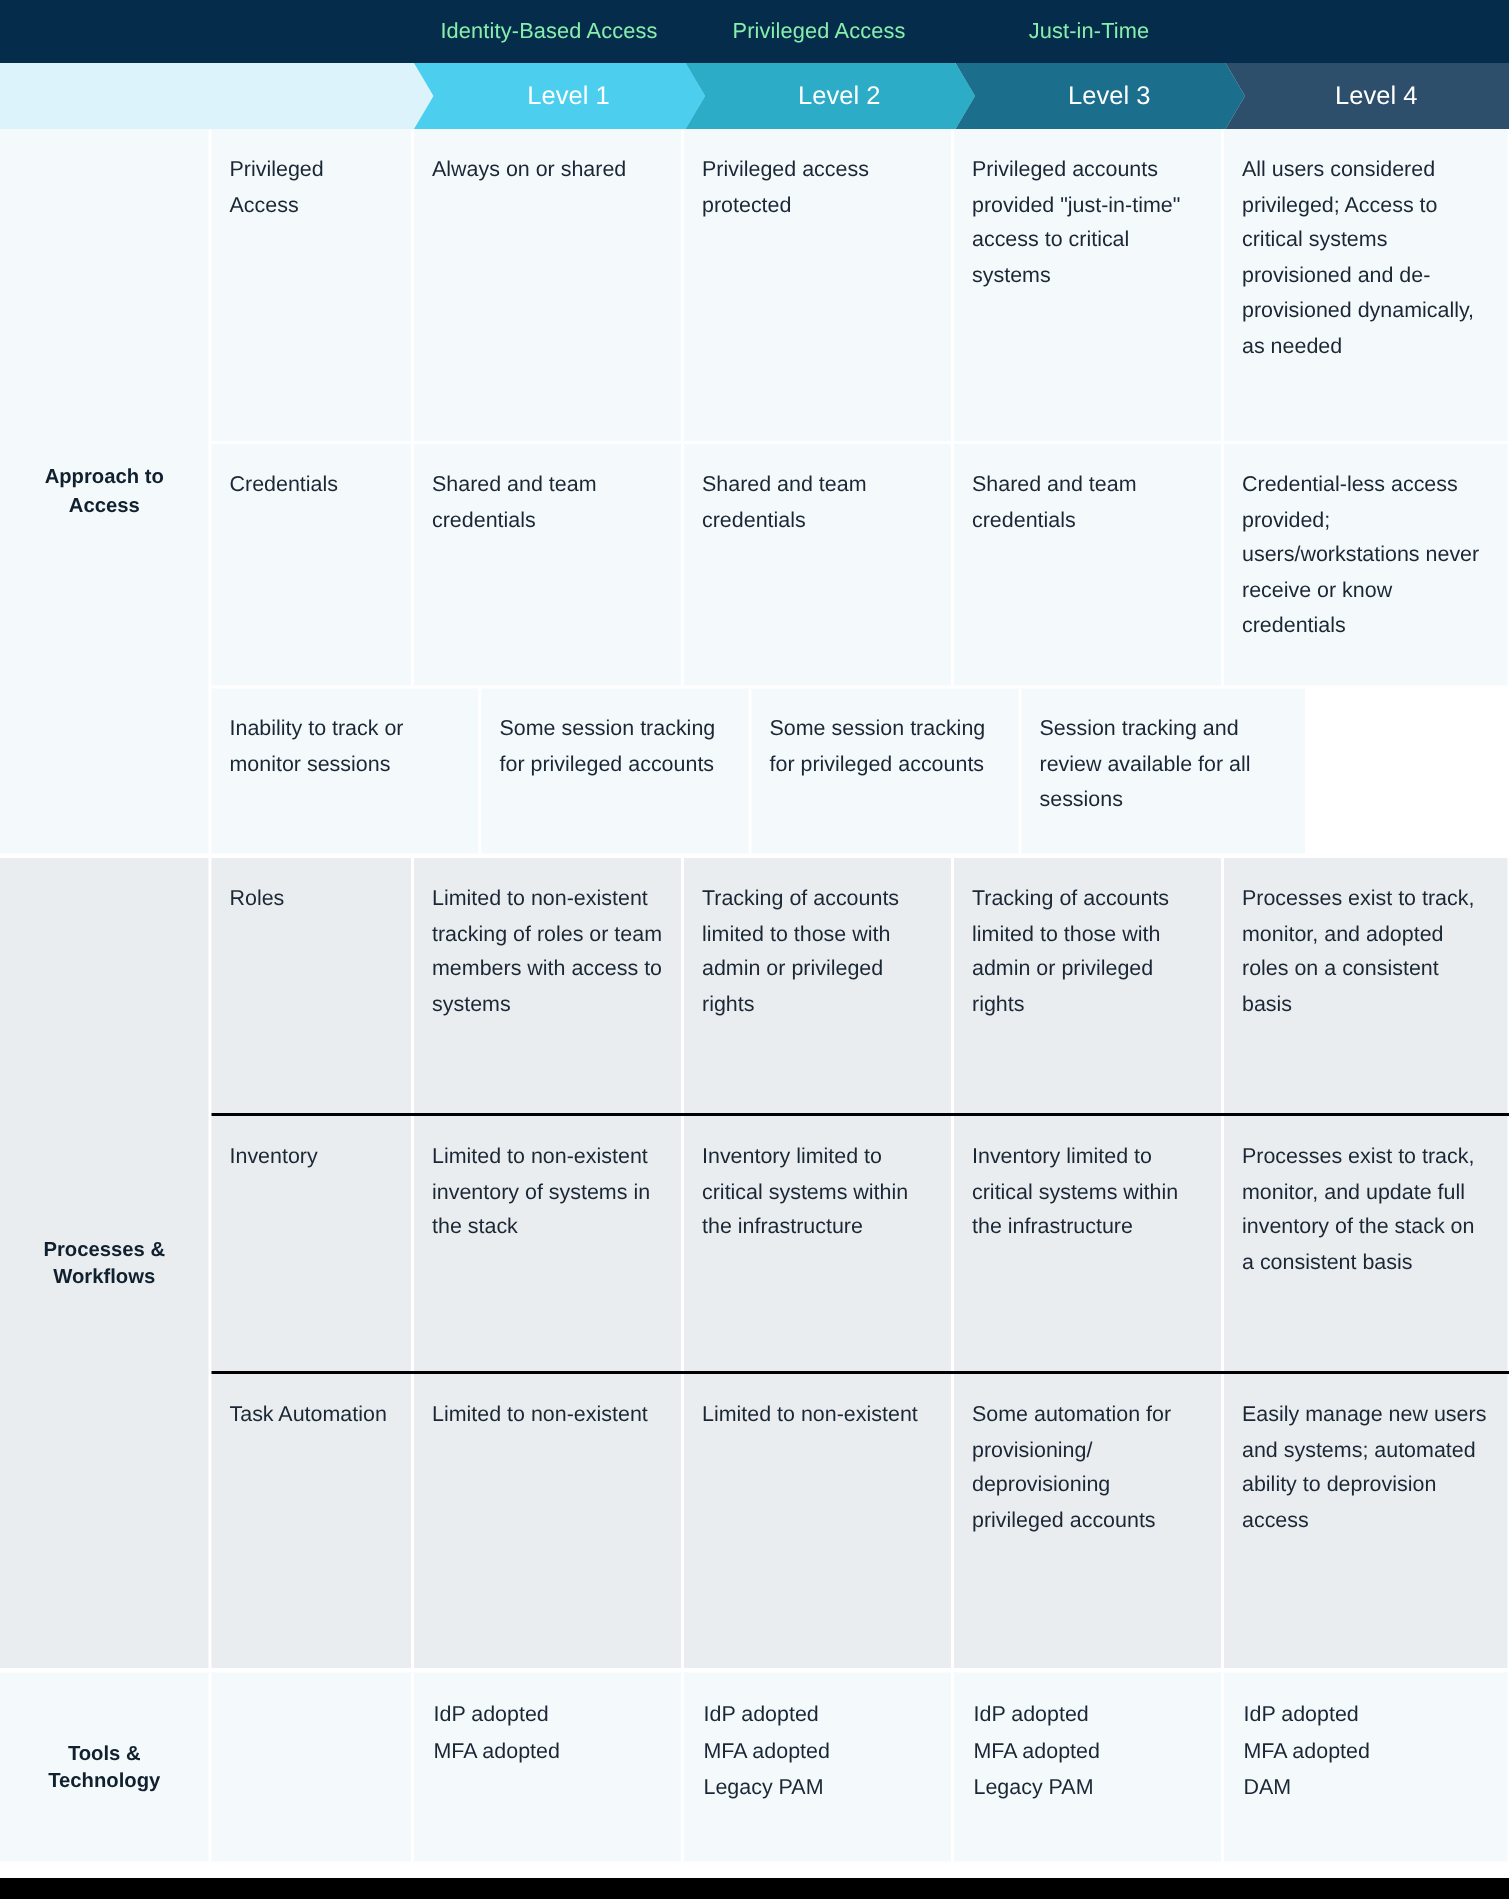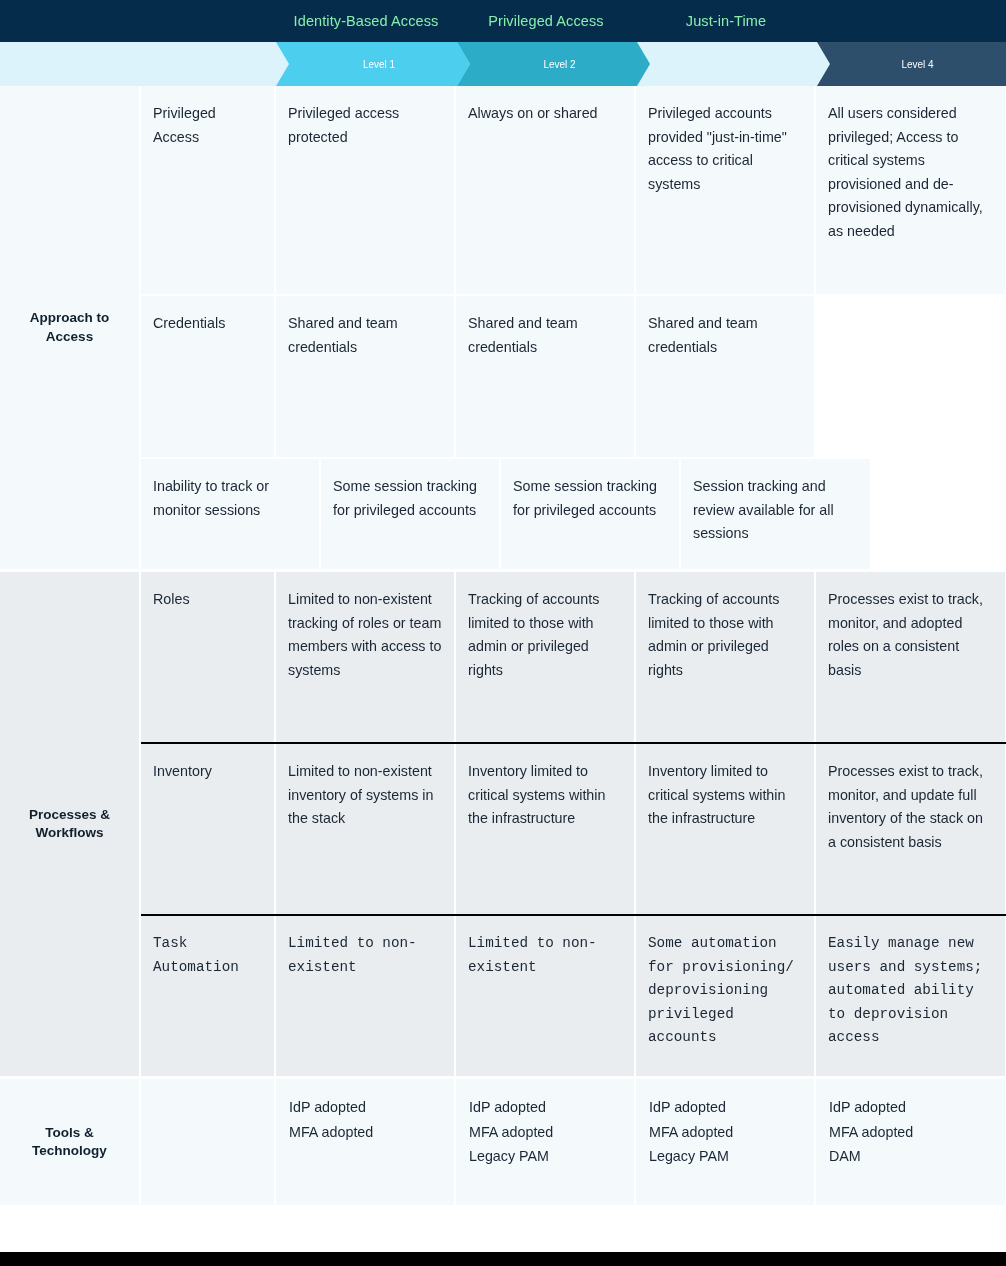--- a/index.html
+++ b/index.html
@@ -47,21 +47,21 @@
     background: #ddf3fb;
   }
   .level-chev {
     position: absolute;
     top: 0;
     height: 44px;
     display: flex;
     align-items: center;
     justify-content: center;
     color: #ffffff;
-    font-size: 10px;
+    font-size: 17px;
   }
   .level-chev span { position: relative; left: 6px; }
 
   .chev-1 {
     left: 276px; width: 194px;
     background: #4ccfee;
     clip-path: polygon(0 0, 181px 0, 194px 50%, 181px 100%, 0 100%, 13px 50%);
   }
   .chev-2 {
     left: 457px; width: 193px;
@@ -159,21 +159,21 @@
     height: 3px;
     background: #ffffff;
   }
 
   
   .h-priv  { height: 210px; }
   .h-cred  { height: 163px; }
   .h-sess  { height: 110px; }
   .h-roles { height: 172px; }
   .h-inv   { height: 172px; }
-  .h-task  { height: 160px; font-family: Liberation Mono, monospace; }
+  .h-task  { height: 196px; }
   .h-tools { height: 126px; }
 
   
   .bottom-bar {
     position: absolute;
     left: 0; top: 1252px;
     width: 1006px; height: 14px;
     background: #000000;
   }
 </style>
@@ -189,44 +189,48 @@
     <div class="dim-cell">Just-in-Time</div>
   </div>
 
   <div class="level-band">
     <div class="level-chev chev-1">
       <span>Level 1</span>
     </div>
     <div class="level-chev chev-2">
       <span>Level 2</span>
     </div>
+    <div class="level-chev chev-3">
+      <span>Level 3</span>
+    </div>
     <div class="level-chev chev-4">
       <span>Level 4</span>
     </div>
   </div>
 
   <div class="matrix-body">
 
     <div class="section sec-a">
       <div class="section-label">Approach to Access</div>
       <div class="section-rows">
 
         <div class="mrow h-priv">
           <div class="cell rowlabel">Privileged Access</div>
+          <div class="cell lvl">Always on or shared</div>
           <div class="cell lvl">Privileged access protected</div>
-          <div class="cell lvl">Always on or shared</div>
           <div class="cell lvl">Privileged accounts provided "just-in-time" access to critical systems</div>
           <div class="cell lvl last">All users considered privileged; Access to critical systems provisioned and de-provisioned dynamically, as needed</div>
         </div>
 
         <div class="mrow h-cred">
           <div class="cell rowlabel">Credentials</div>
           <div class="cell lvl">Shared and team credentials</div>
           <div class="cell lvl">Shared and team credentials</div>
           <div class="cell lvl">Shared and team credentials</div>
+          <div class="cell lvl last">Credential-less access provided; users/workstations never receive or know credentials</div>
         </div>
 
         <div class="mrow h-sess last">
           <div class="cell lvl">Inability to track or monitor sessions</div>
           <div class="cell lvl">Some session tracking for privileged accounts</div>
           <div class="cell lvl">Some session tracking for privileged accounts</div>
           <div class="cell lvl last">Session tracking and review available for all sessions</div>
         </div>
 
       </div>

